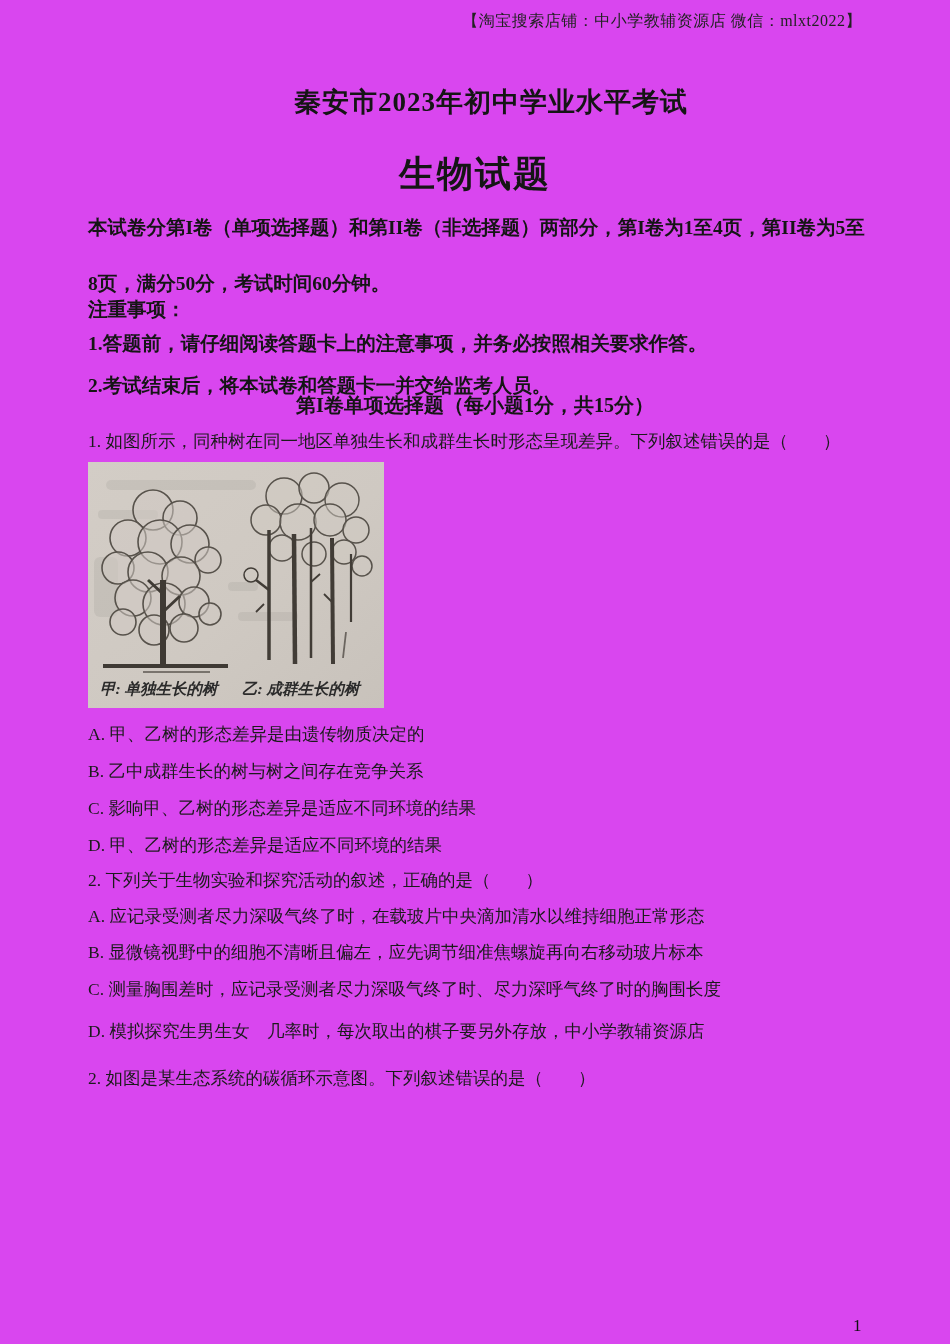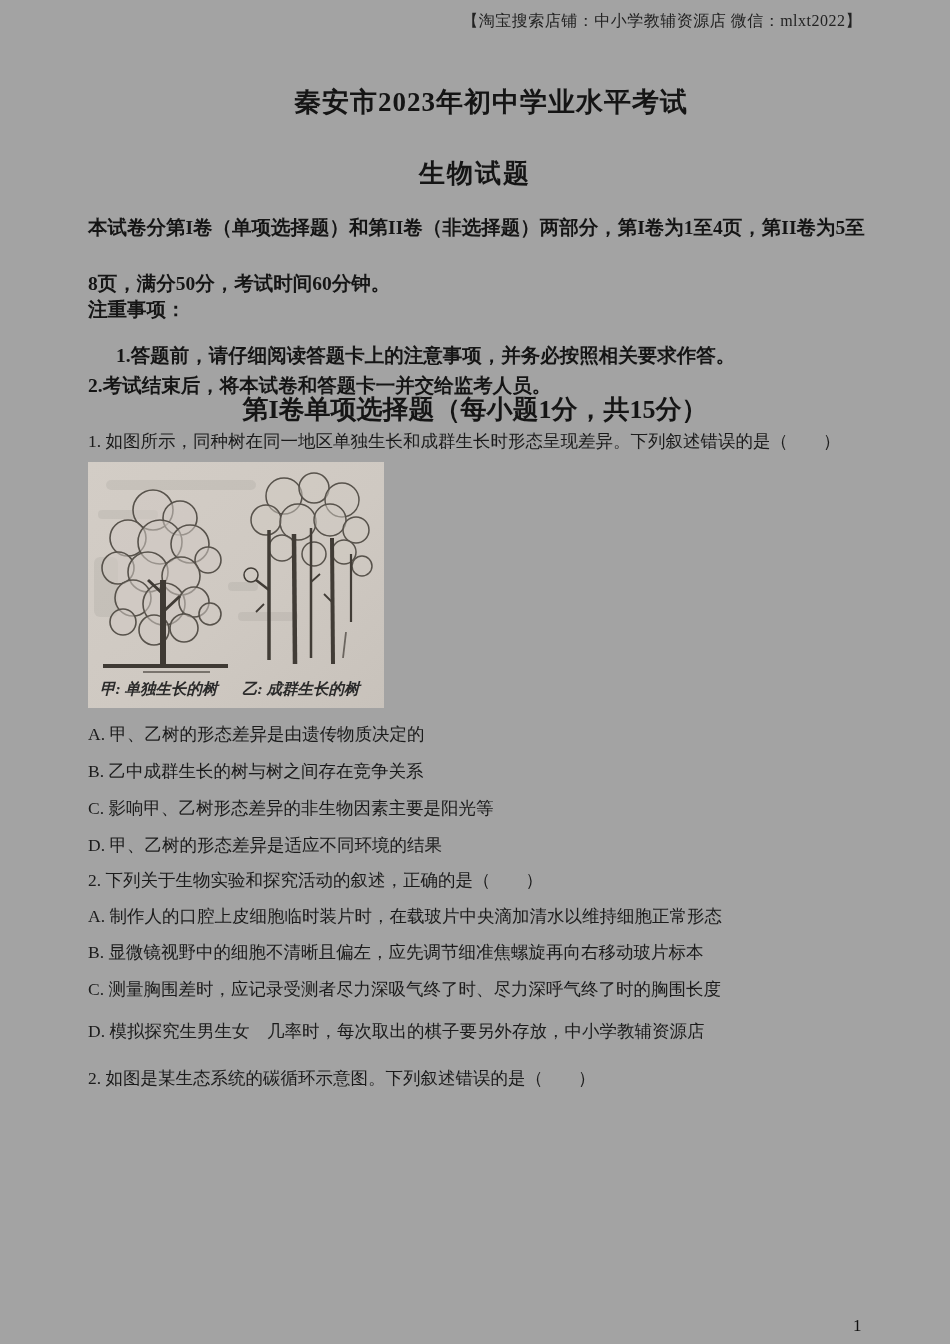--- a/index.html
+++ b/index.html
@@ -1,36 +1,36 @@
 <!DOCTYPE html>
 <html><head>
 <meta charset="utf-8">
 <style>
   html,body{margin:0;padding:0;background:#e8e8e8;}
   .page{
     position:relative;
     width:950px;height:1344px;
     margin:0 auto;
-    background:#a3a3a3;
+    background:#d946ef;
     font-family:"Liberation Serif","DejaVu Serif",serif;
     color:#151515;
     overflow:hidden;
   }
   .abs{position:absolute;}
   .bold{font-weight:bold;}
   .center{left:0;width:950px;text-align:center;}
   .notice{top:11px;right:88px;font-size:16px;letter-spacing:.5px;color:#222;}
   .title{top:84px;font-size:27px;letter-spacing:1px;padding-left:16px;}
-  .subtitle{top:156px;font-size:26px;letter-spacing:2px;}
+  .subtitle{top:150px;font-size:36px;letter-spacing:2px;}
   .bodyline{left:88px;width:778px;font-size:19.5px;line-height:56px;}
   .intro{top:200px;}
   .notes-title{top:282px;}
-  .note-1{top:328px;margin-left:28px;}
+  .note-1{top:316px;}
   .note-2{top:358px;}
-  .section-title{top:392px;font-size:26px;}
+  .section-title{top:392px;font-size:20px;}
   .qline{left:88px;width:790px;font-size:17.5px;color:#1b1b1b;}
   .q1-stem{top:429px;}
   .q1-a{top:722px;}
   .q1-b{top:759px;}
   .q1-c{top:796px;}
   .q1-d{top:833px;}
   .q2-stem{top:868px;}
   .q2-a{top:904px;}
   .q2-b{top:940px;}
   .q2-c{top:977px;}
@@ -130,25 +130,25 @@
         <path d="M244 140 L236 132" stroke-width="1.8"></path>
         <path d="M255 196 L258 170" stroke-width="1.8" opacity="0.7"></path>
       </g>
       <text x="12" y="232" font-size="15.5" font-weight="bold" fill="#2b2b2b" font-family="Liberation Serif, DejaVu Serif, serif">甲: 单独生长的树</text>
       <text x="154" y="232" font-size="15.5" font-weight="bold" fill="#2b2b2b" font-family="Liberation Serif, DejaVu Serif, serif">乙: 成群生长的树</text>
     </svg>
   </div>
 
   <div class="abs qline q1-a">A. 甲、乙树的形态差异是由遗传物质决定的</div>
   <div class="abs qline q1-b">B. 乙中成群生长的树与树之间存在竞争关系</div>
-  <div class="abs qline q1-c">C. 影响甲、乙树形态差异的非生物因素主要是阳光等</div>
+  <div class="abs qline q1-c">C. 影响甲、乙树的形态差异是适应不同环境的结果</div>
   <div class="abs qline q1-d">D. 甲、乙树的形态差异是适应不同环境的结果</div>
 
   <div class="abs qline q2-stem">2. 下列关于生物实验和探究活动的叙述，正确的是（　　）</div>
-  <div class="abs qline q2-a">A. 制作人的口腔上皮细胞临时装片时，在载玻片中央滴加清水以维持细胞正常形态</div>
+  <div class="abs qline q2-a">A. 应记录受测者尽力深吸气终了时，在载玻片中央滴加清水以维持细胞正常形态</div>
   <div class="abs qline q2-b">B. 显微镜视野中的细胞不清晰且偏左，应先调节细准焦螺旋再向右移动玻片标本</div>
   <div class="abs qline q2-c">C. 测量胸围差时，应记录受测者尽力深吸气终了时、尽力深呼气终了时的胸围长度</div>
   <div class="abs qline q2-d">D. 模拟探究生男生女　几率时，每次取出的棋子要另外存放，中小学教辅资源店</div>
 
   <div class="abs qline q3-stem">2. 如图是某生态系统的碳循环示意图。下列叙述错误的是（　　）</div>
 
   <div class="abs page-num">1</div>
 
 </div>
 

